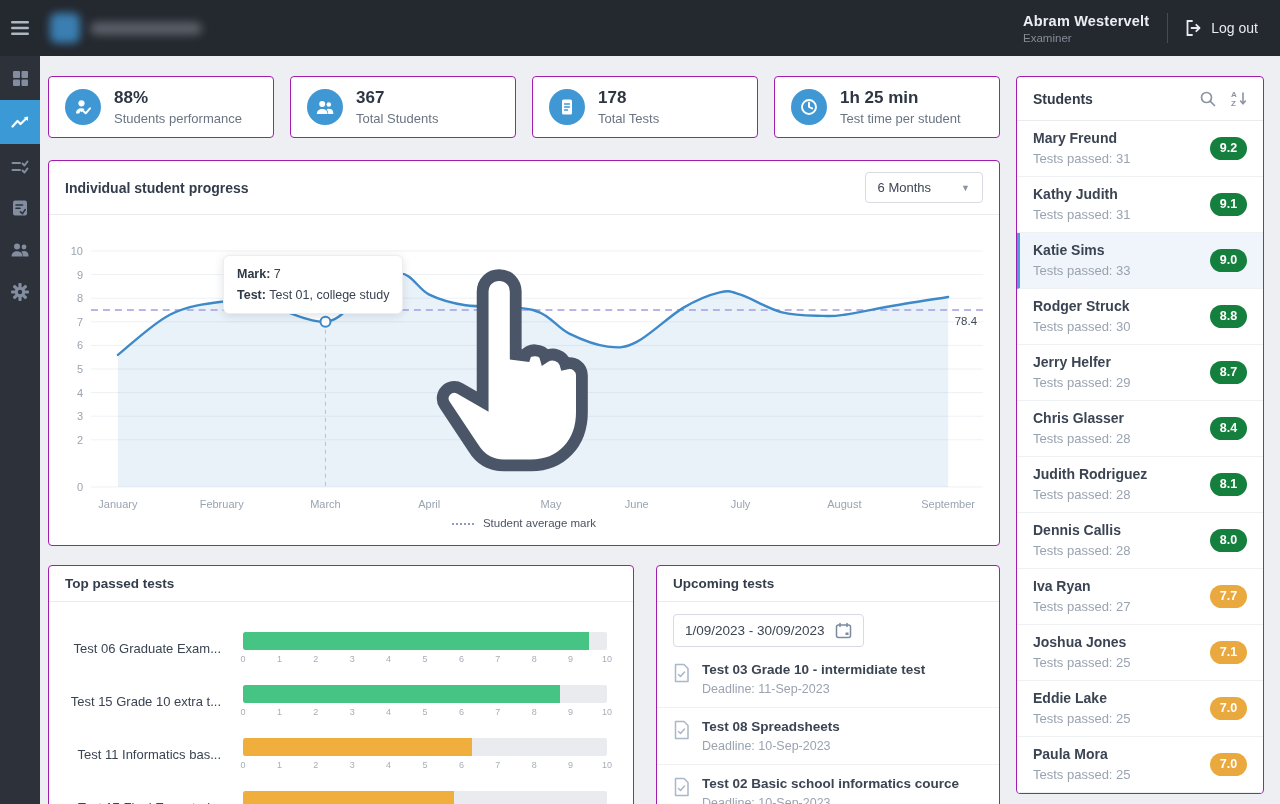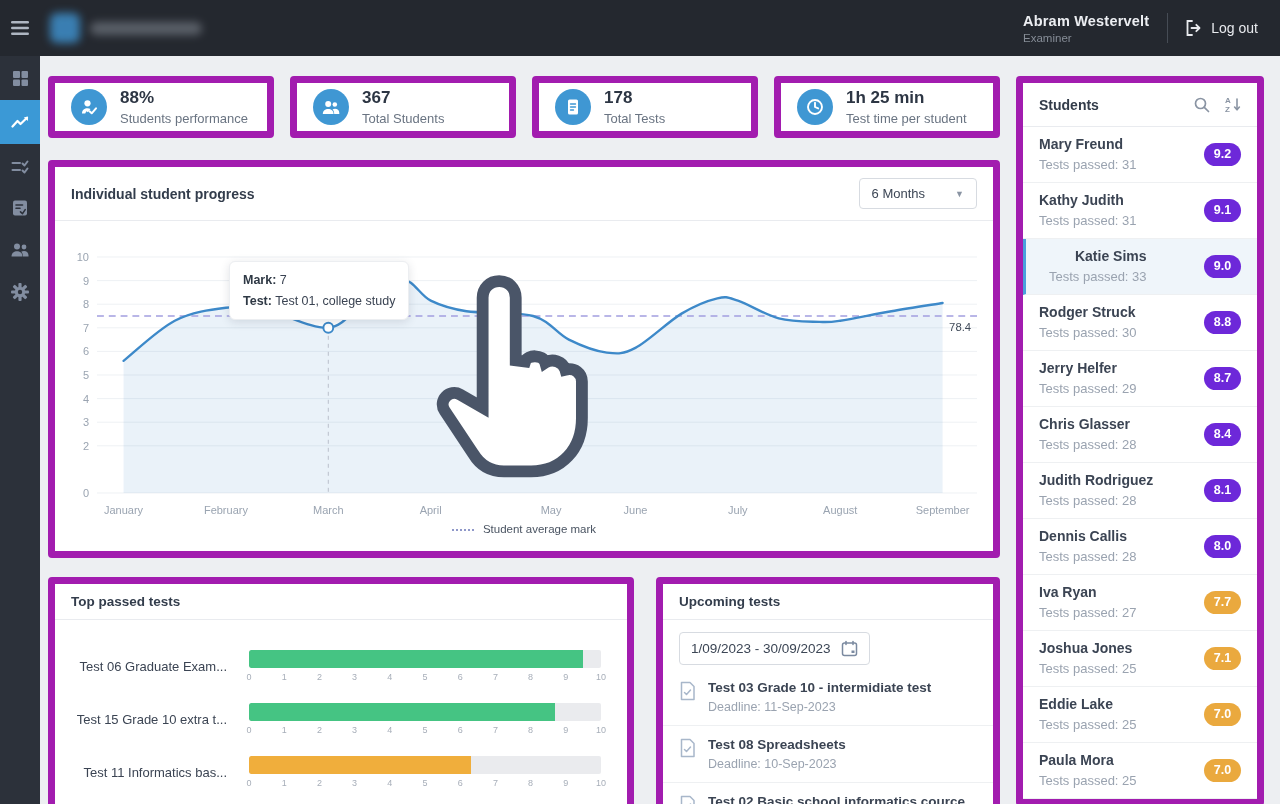--- a/index.html
+++ b/index.html
@@ -24,21 +24,21 @@
   
   .sidenav { position:absolute; left:0; top:56px; bottom:0; width:40px; background:#2c313a; z-index:9; }
   .nav-item { width:40px; height:40px; display:flex; align-items:center; justify-content:center;
     cursor:pointer; margin-top:2px; }
   .nav-item.active { background:#3b99d6; height:44px; }
 
   
   .main { position:absolute; left:40px; top:56px; right:0; bottom:0; padding:20px 16px 0 8px;
     display:flex; gap:16px; overflow:hidden; }
   .content { flex:1; min-width:0; }
-  .card { background:#fff; border:7px solid #a21caf; border-radius:4px; }
+  .card { background:#fff; border:1px solid #a21caf; border-radius:4px; }
 
   
   .stats-row { display:flex; gap:16px; margin-bottom:22px; }
   .stat-card { flex:1; height:62px; display:flex; align-items:center; padding:0 16px; gap:13px; }
   .stat-icon { width:36px; height:36px; border-radius:50%; background:#3f97d3; flex:none;
     display:flex; align-items:center; justify-content:center; }
   .stat-value { font-size:17px; font-weight:700; color:#2d3644; }
   .stat-label { font-size:13px; color:#6a7482; margin-top:3px; }
 
   
@@ -85,26 +85,26 @@
   .upcoming-item + .upcoming-item { border-top:1px solid #eef0f2; }
   .u-name { font-size:13.5px; font-weight:700; color:#3b4453; }
   .u-deadline { font-size:12.5px; color:#9aa3b0; margin-top:5px; }
 
   
   .students-panel { width:248px; flex:none; align-self:flex-start; overflow:hidden; }
   .students-header { display:flex; align-items:center; padding:13px 16px; border-bottom:1px solid #e9ebef; }
   .students-title { font-size:14px; font-weight:700; color:#323b49;text-align:center; }
   .students-icons { margin-left:auto; display:flex; align-items:center; gap:15px; }
   .student-row { display:flex; padding:9px 16px 10px; border-bottom:1px solid #eef0f2; cursor:pointer; }
-  .student-row.selected { background:#eff5fa; border-left:3px solid #4aa0dc; padding-left:23px;text-align:right; }
+  .student-row.selected { background:#eff5fa; border-left:3px solid #4aa0dc; padding-left:13px; }
   .s-name { font-size:14px; font-weight:700; color:#3b4453; }
   .s-meta { font-size:13px; color:#9aa3b0; margin-top:5px; }
   .badge { margin-left:auto; align-self:center; min-width:37px; height:23px; border-radius:12px;
     color:#fff; font-size:12.5px; font-weight:700; display:flex; align-items:center; justify-content:center; padding:0 8px; }
-  .badge.green { background:#6d28d9; }
+  .badge.green { background:#15803d; }
   .badge.yellow { background:#eaa93e; }
 </style>
 </head>
 <body>
 
 <div class="topbar">
   <div class="hamburger">
     <svg width="20" height="16" viewBox="0 0 20 16">
       <rect x="1" y="1" width="18" height="2.6" rx="1.3" fill="#aeb6c2"></rect>
       <rect x="1" y="6.7" width="18" height="2.6" rx="1.3" fill="#aeb6c2"></rect>

